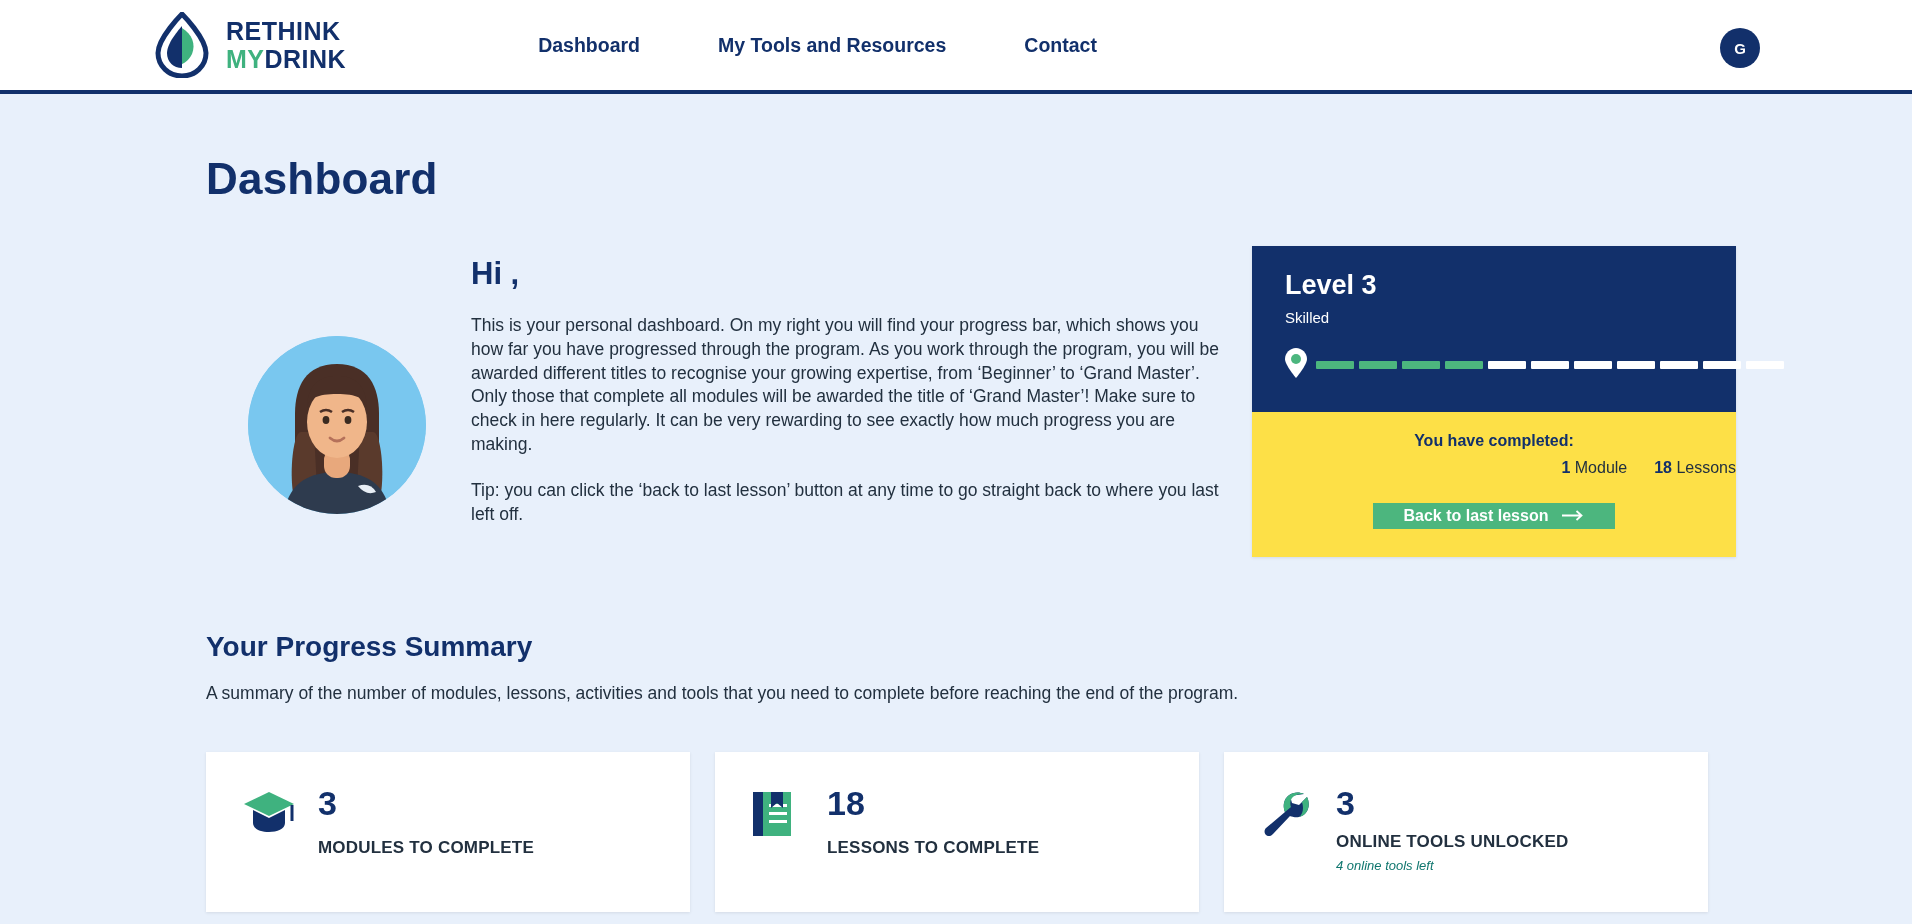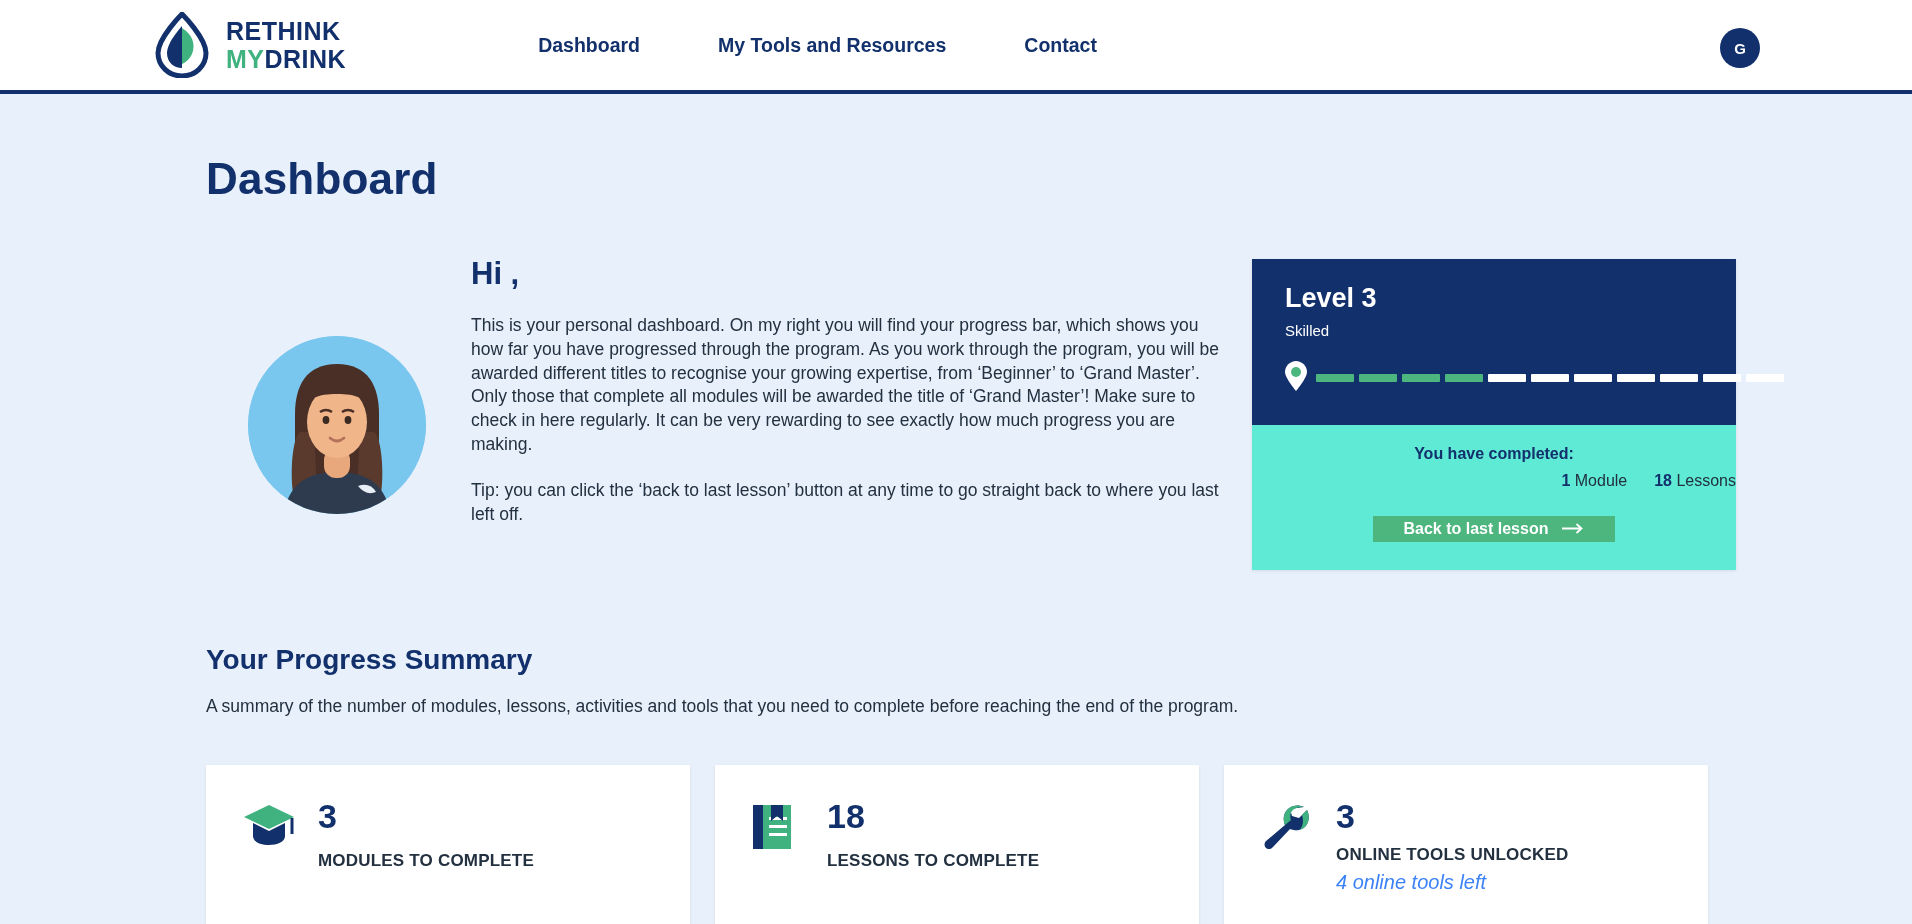--- a/index.html
+++ b/index.html
@@ -117,24 +117,24 @@
     font-size: 17.5px;
     line-height: 1.36;
     color: #22303f;
     margin: 0 4px 22px 0;
   }
 
   
   .level-card {
     width: 484px;
     margin-left: 28px;
-    background: #5eead4;
+    background: #fde047;
     box-shadow: 0 1px 3px rgba(0,0,0,.09);
     align-self: flex-start;
-    margin-top: 15px;
+    margin-top: 2px;
   }
   .level-top {
     background: #12306b;
     padding: 24px 33px 30px 33px;
   }
   .level-title {
     color: #ffffff;
     font-size: 27px;
     font-weight: bold;
     margin: 0;
@@ -231,23 +231,23 @@
     line-height: 1;
   }
   .card-label {
     font-size: 17px;
     font-weight: bold;
     color: #22303f;
     margin: 18px 0 0 0;
     letter-spacing: .2px;
   }
   .card-sub {
-    font-size: 20px;
+    font-size: 13px;
     font-style: italic;
-    color: #3b82f6;
+    color: #0f766e;
     margin: 6px 0 0 0;
   }
   .card.tight .card-label { margin-top: 12px; }
 </style>
 </head>
 <body>
 
 <div class="header">
   <div class="logo-wrap">
     <span>

